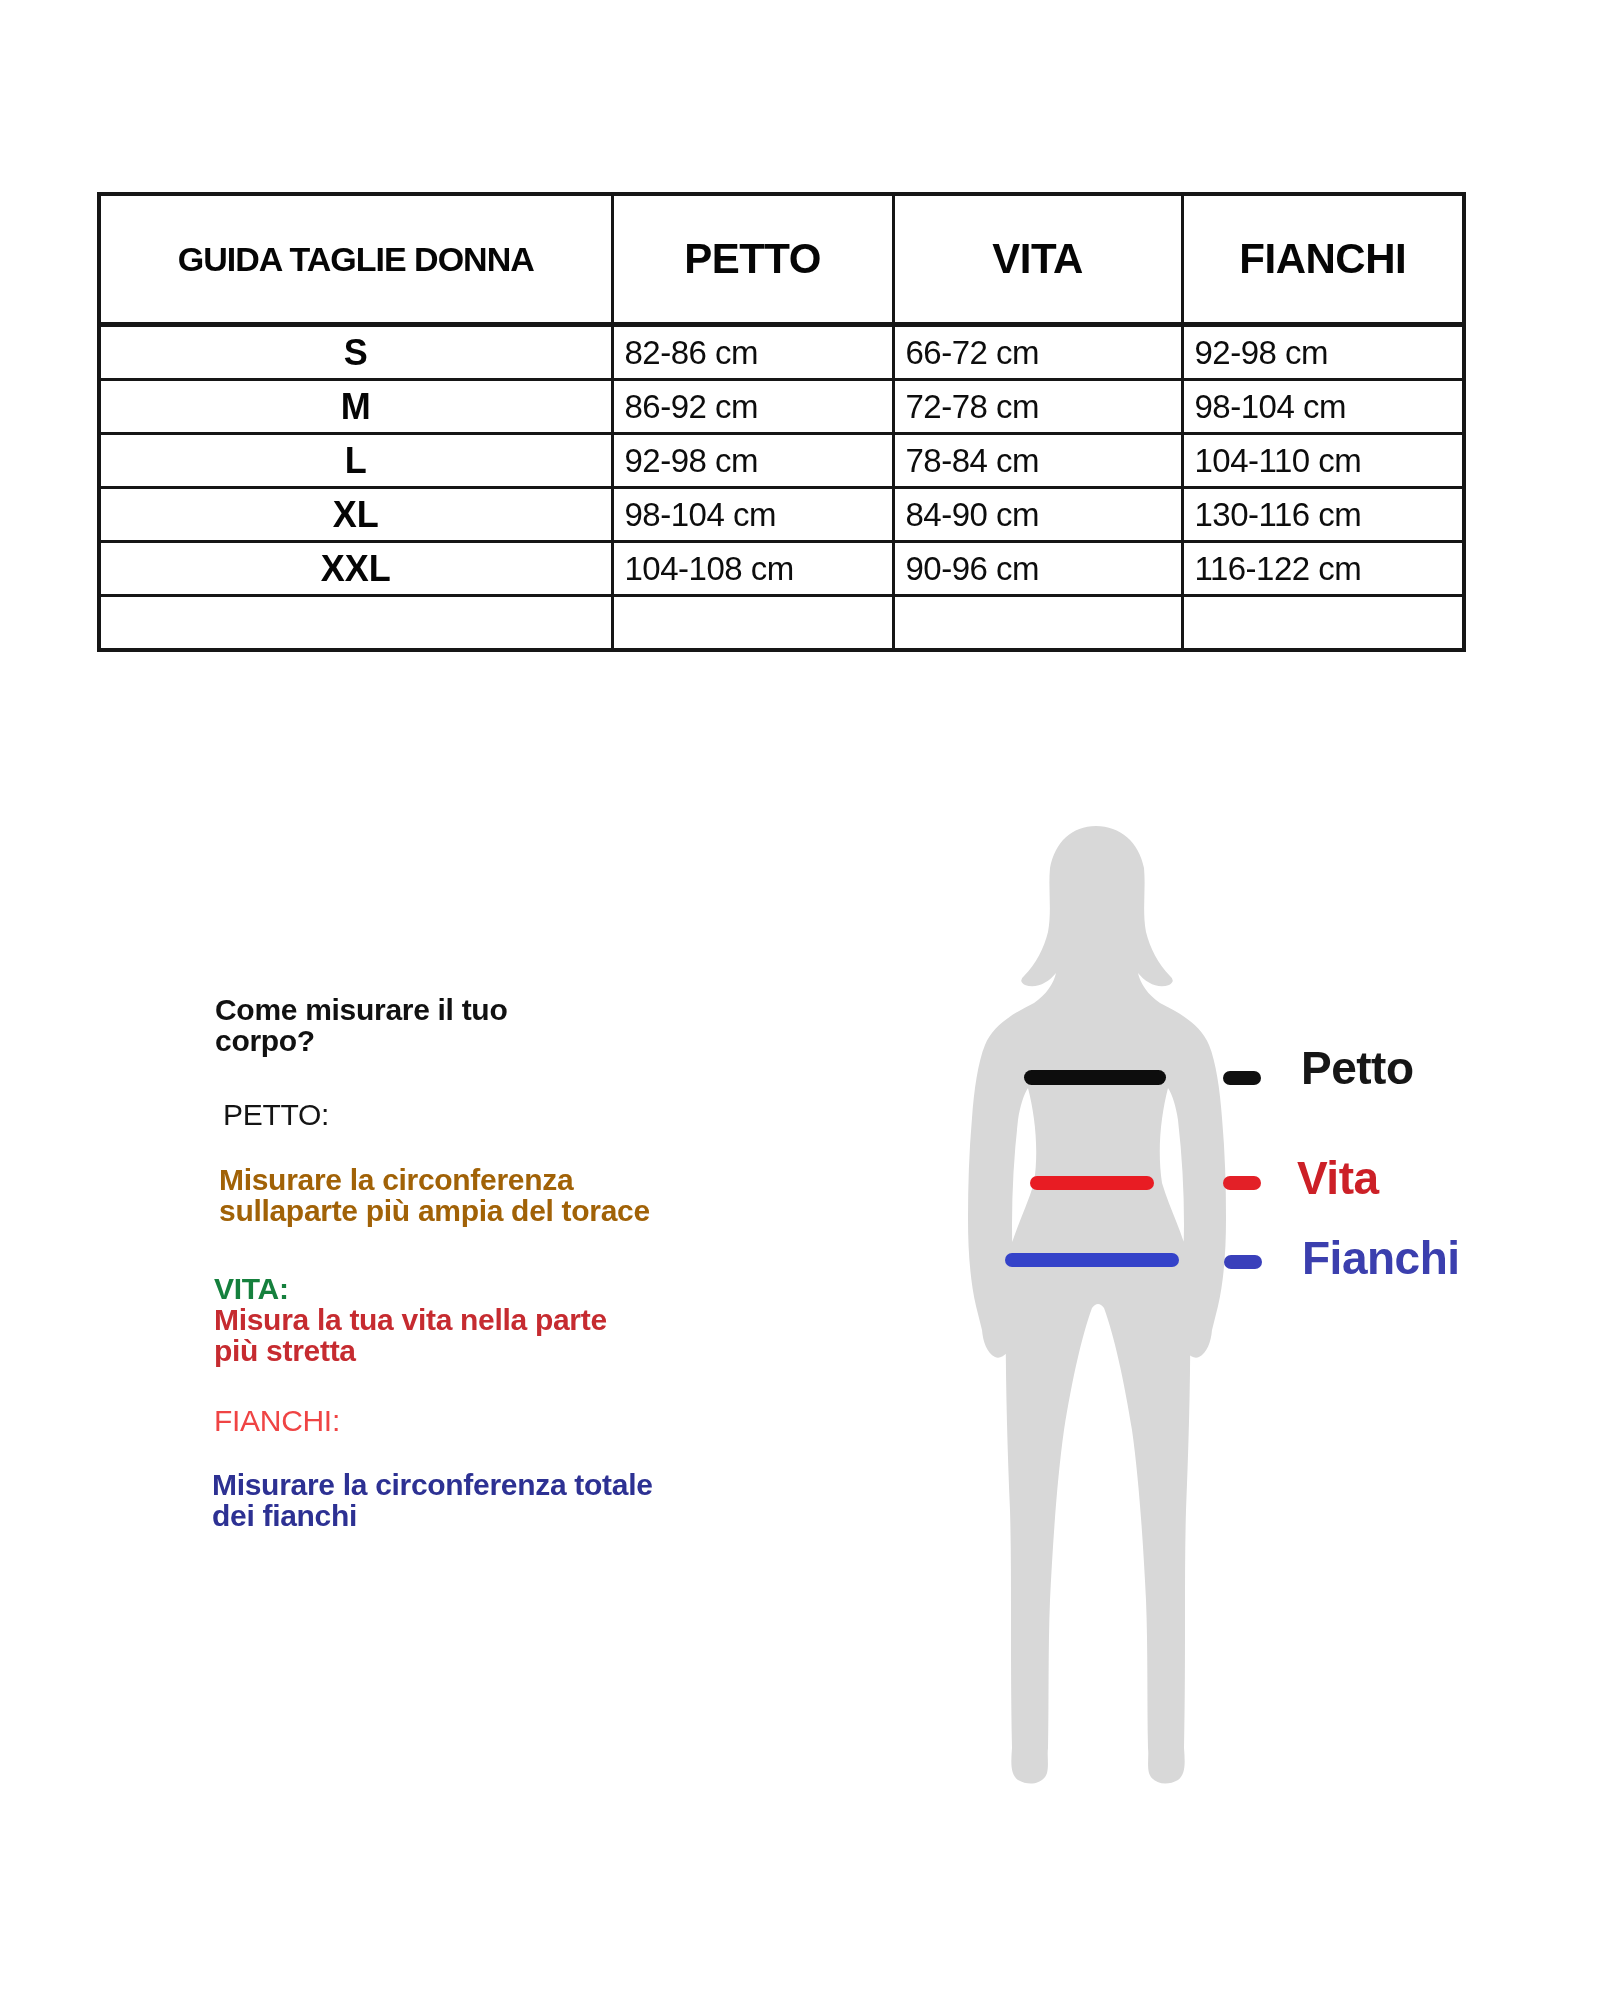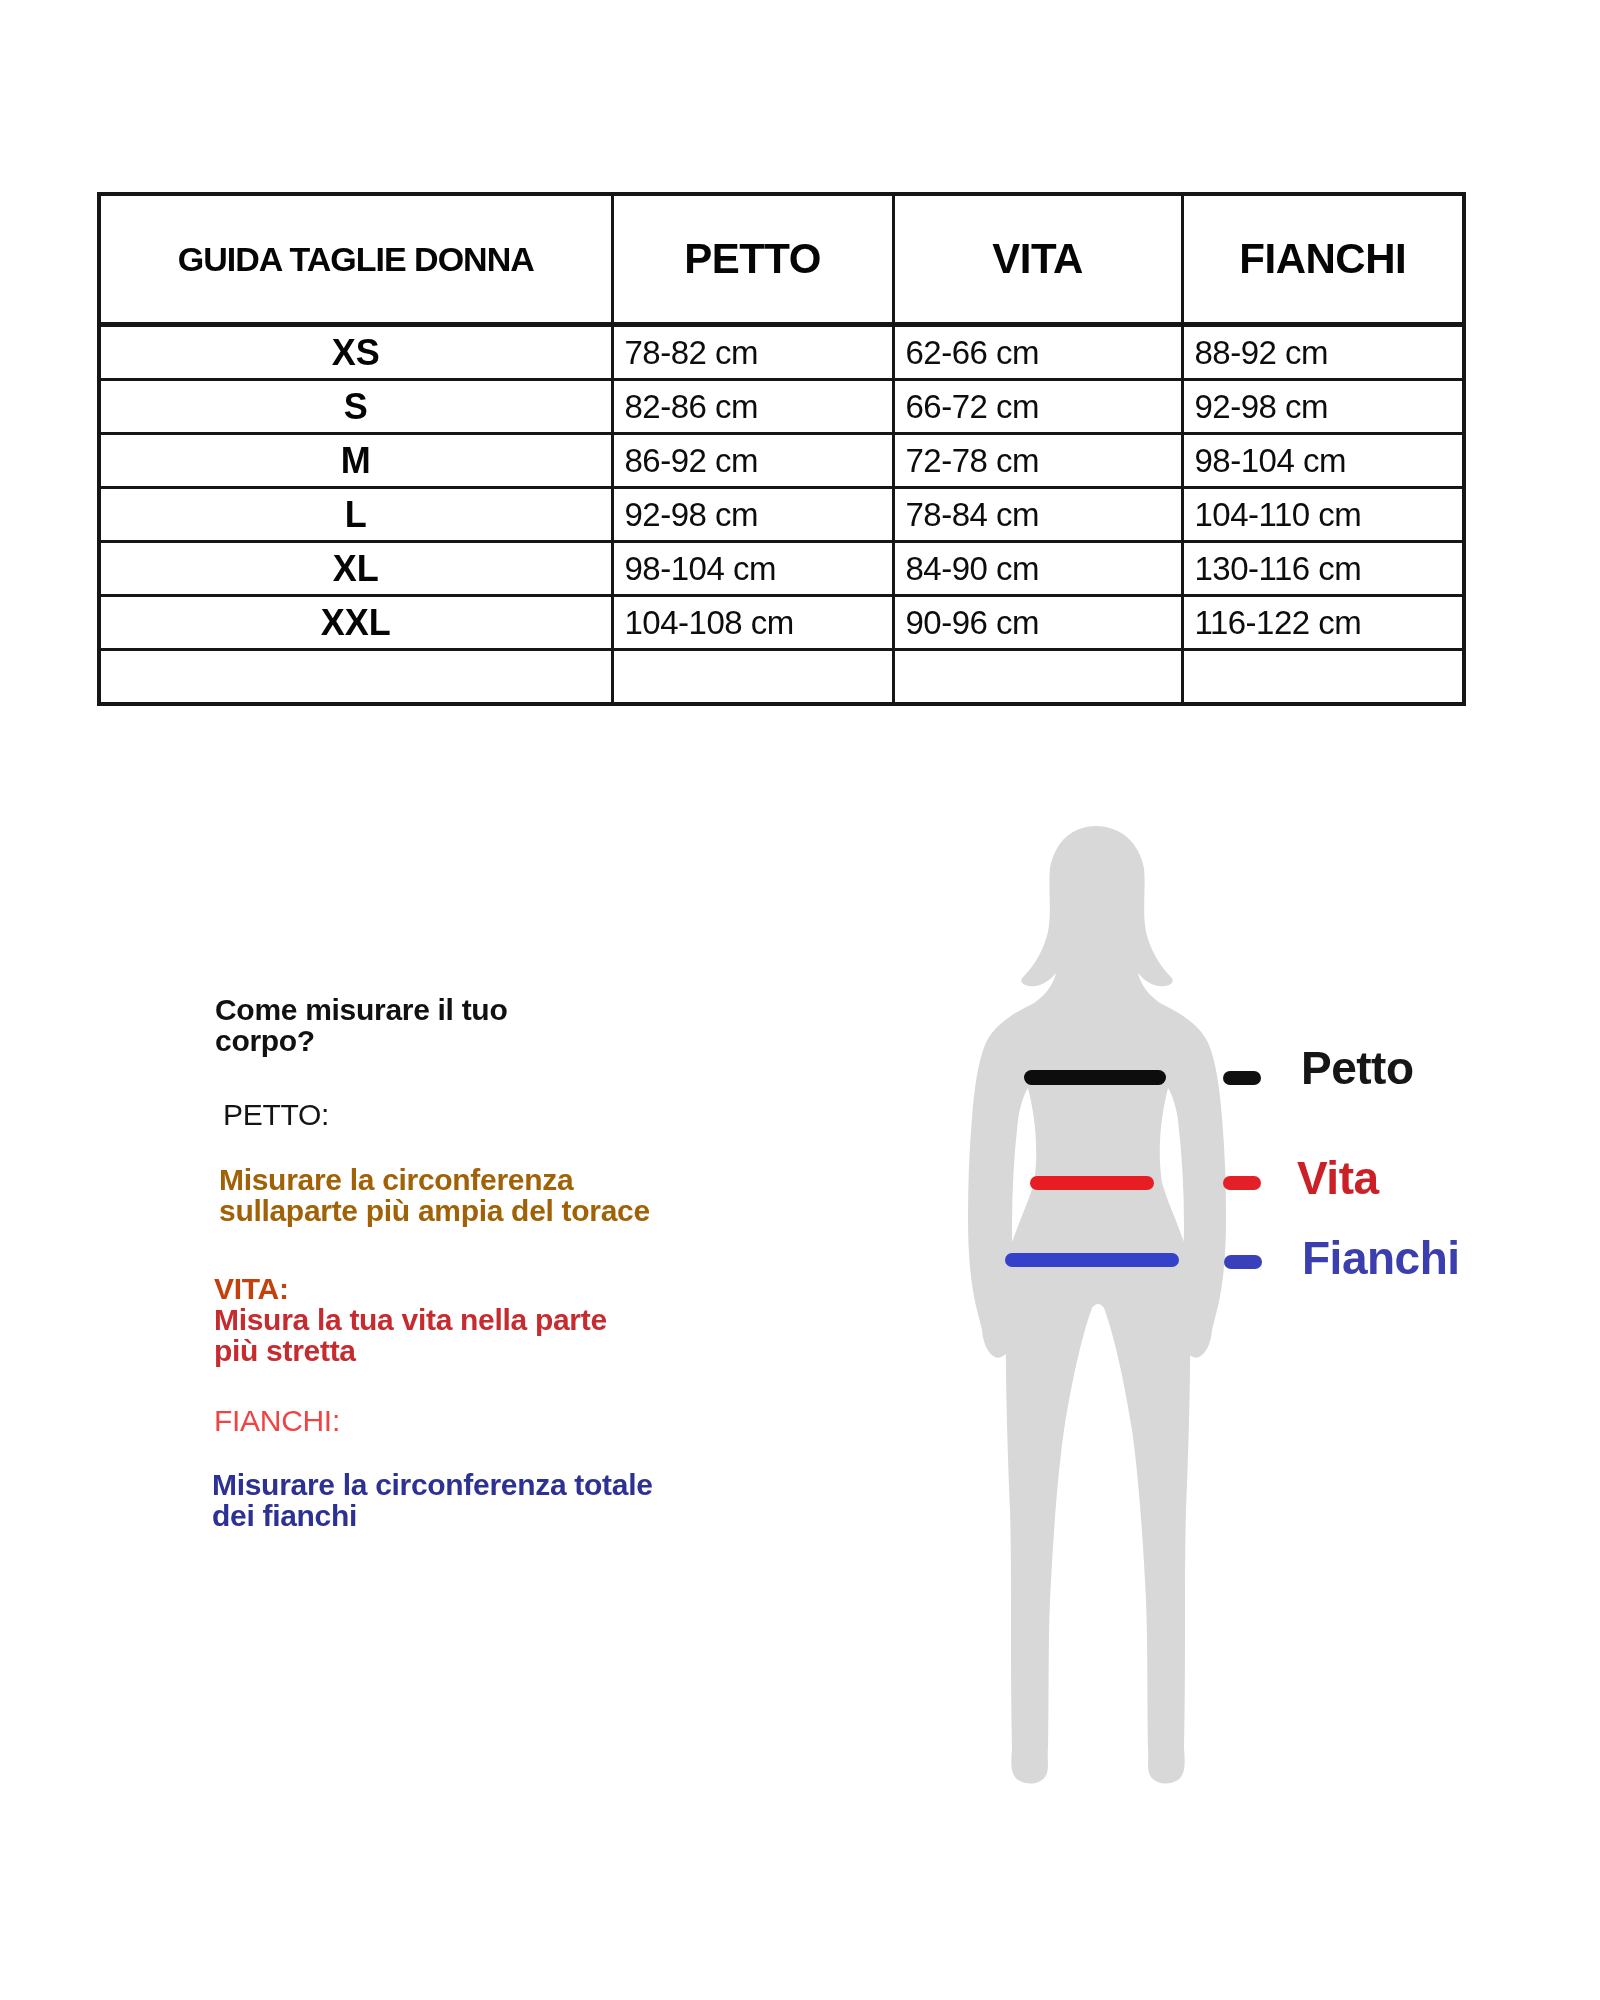--- a/index.html
+++ b/index.html
@@ -38,21 +38,21 @@
   }
 
   
   .txt{
     position:absolute;white-space:pre-line;
     font-size:30px;line-height:31px;letter-spacing:-0.3px;
   }
   .txt-heading{left:215px;top:994px;font-weight:bold;color:#111111;}
   .txt-petto-label{left:223px;top:1099px;font-weight:normal;color:#141414;}
   .txt-petto{left:219px;top:1164px;font-weight:bold;color:#a16207;}
-  .txt-vita-label{left:214px;top:1273px;font-weight:bold;color:#c2410c;}
+  .txt-vita-label{left:214px;top:1273px;font-weight:bold;color:#15803d;}
   .txt-vita{left:214px;top:1304px;font-weight:bold;color:#c62b30;}
   .txt-fianchi-label{left:214px;top:1405px;font-weight:normal;color:#ef4444;}
   .txt-fianchi{left:212px;top:1469px;font-weight:bold;color:#2d3193;}
 
   
   .figure-svg{position:absolute;left:955px;top:818px;width:300px;height:1000px;}
 
   .legend-dash{position:absolute;width:38px;height:14px;border-radius:8px;}
   .dash-petto{left:1223px;top:1071px;background:#101010;}
   .dash-vita{left:1223px;top:1176px;background:#e32027;}
@@ -75,26 +75,20 @@
   </colgroup>
   <thead>
     <tr>
       <th class="tbl-title">GUIDA TAGLIE DONNA</th>
       <th class="tbl-col">PETTO</th>
       <th class="tbl-col">VITA</th>
       <th class="tbl-col">FIANCHI</th>
     </tr>
   </thead>
   <tbody>
-    <tr>
-      <td class="cell-size">XS</td>
-      <td class="cell-val">78-82 cm</td>
-      <td class="cell-val">62-66 cm</td>
-      <td class="cell-val">88-92 cm</td>
-    </tr>
     <tr>
       <td class="cell-size">S</td>
       <td class="cell-val">82-86 cm</td>
       <td class="cell-val">66-72 cm</td>
       <td class="cell-val">92-98 cm</td>
     </tr>
     <tr>
       <td class="cell-size">M</td>
       <td class="cell-val">86-92 cm</td>
       <td class="cell-val">72-78 cm</td>

